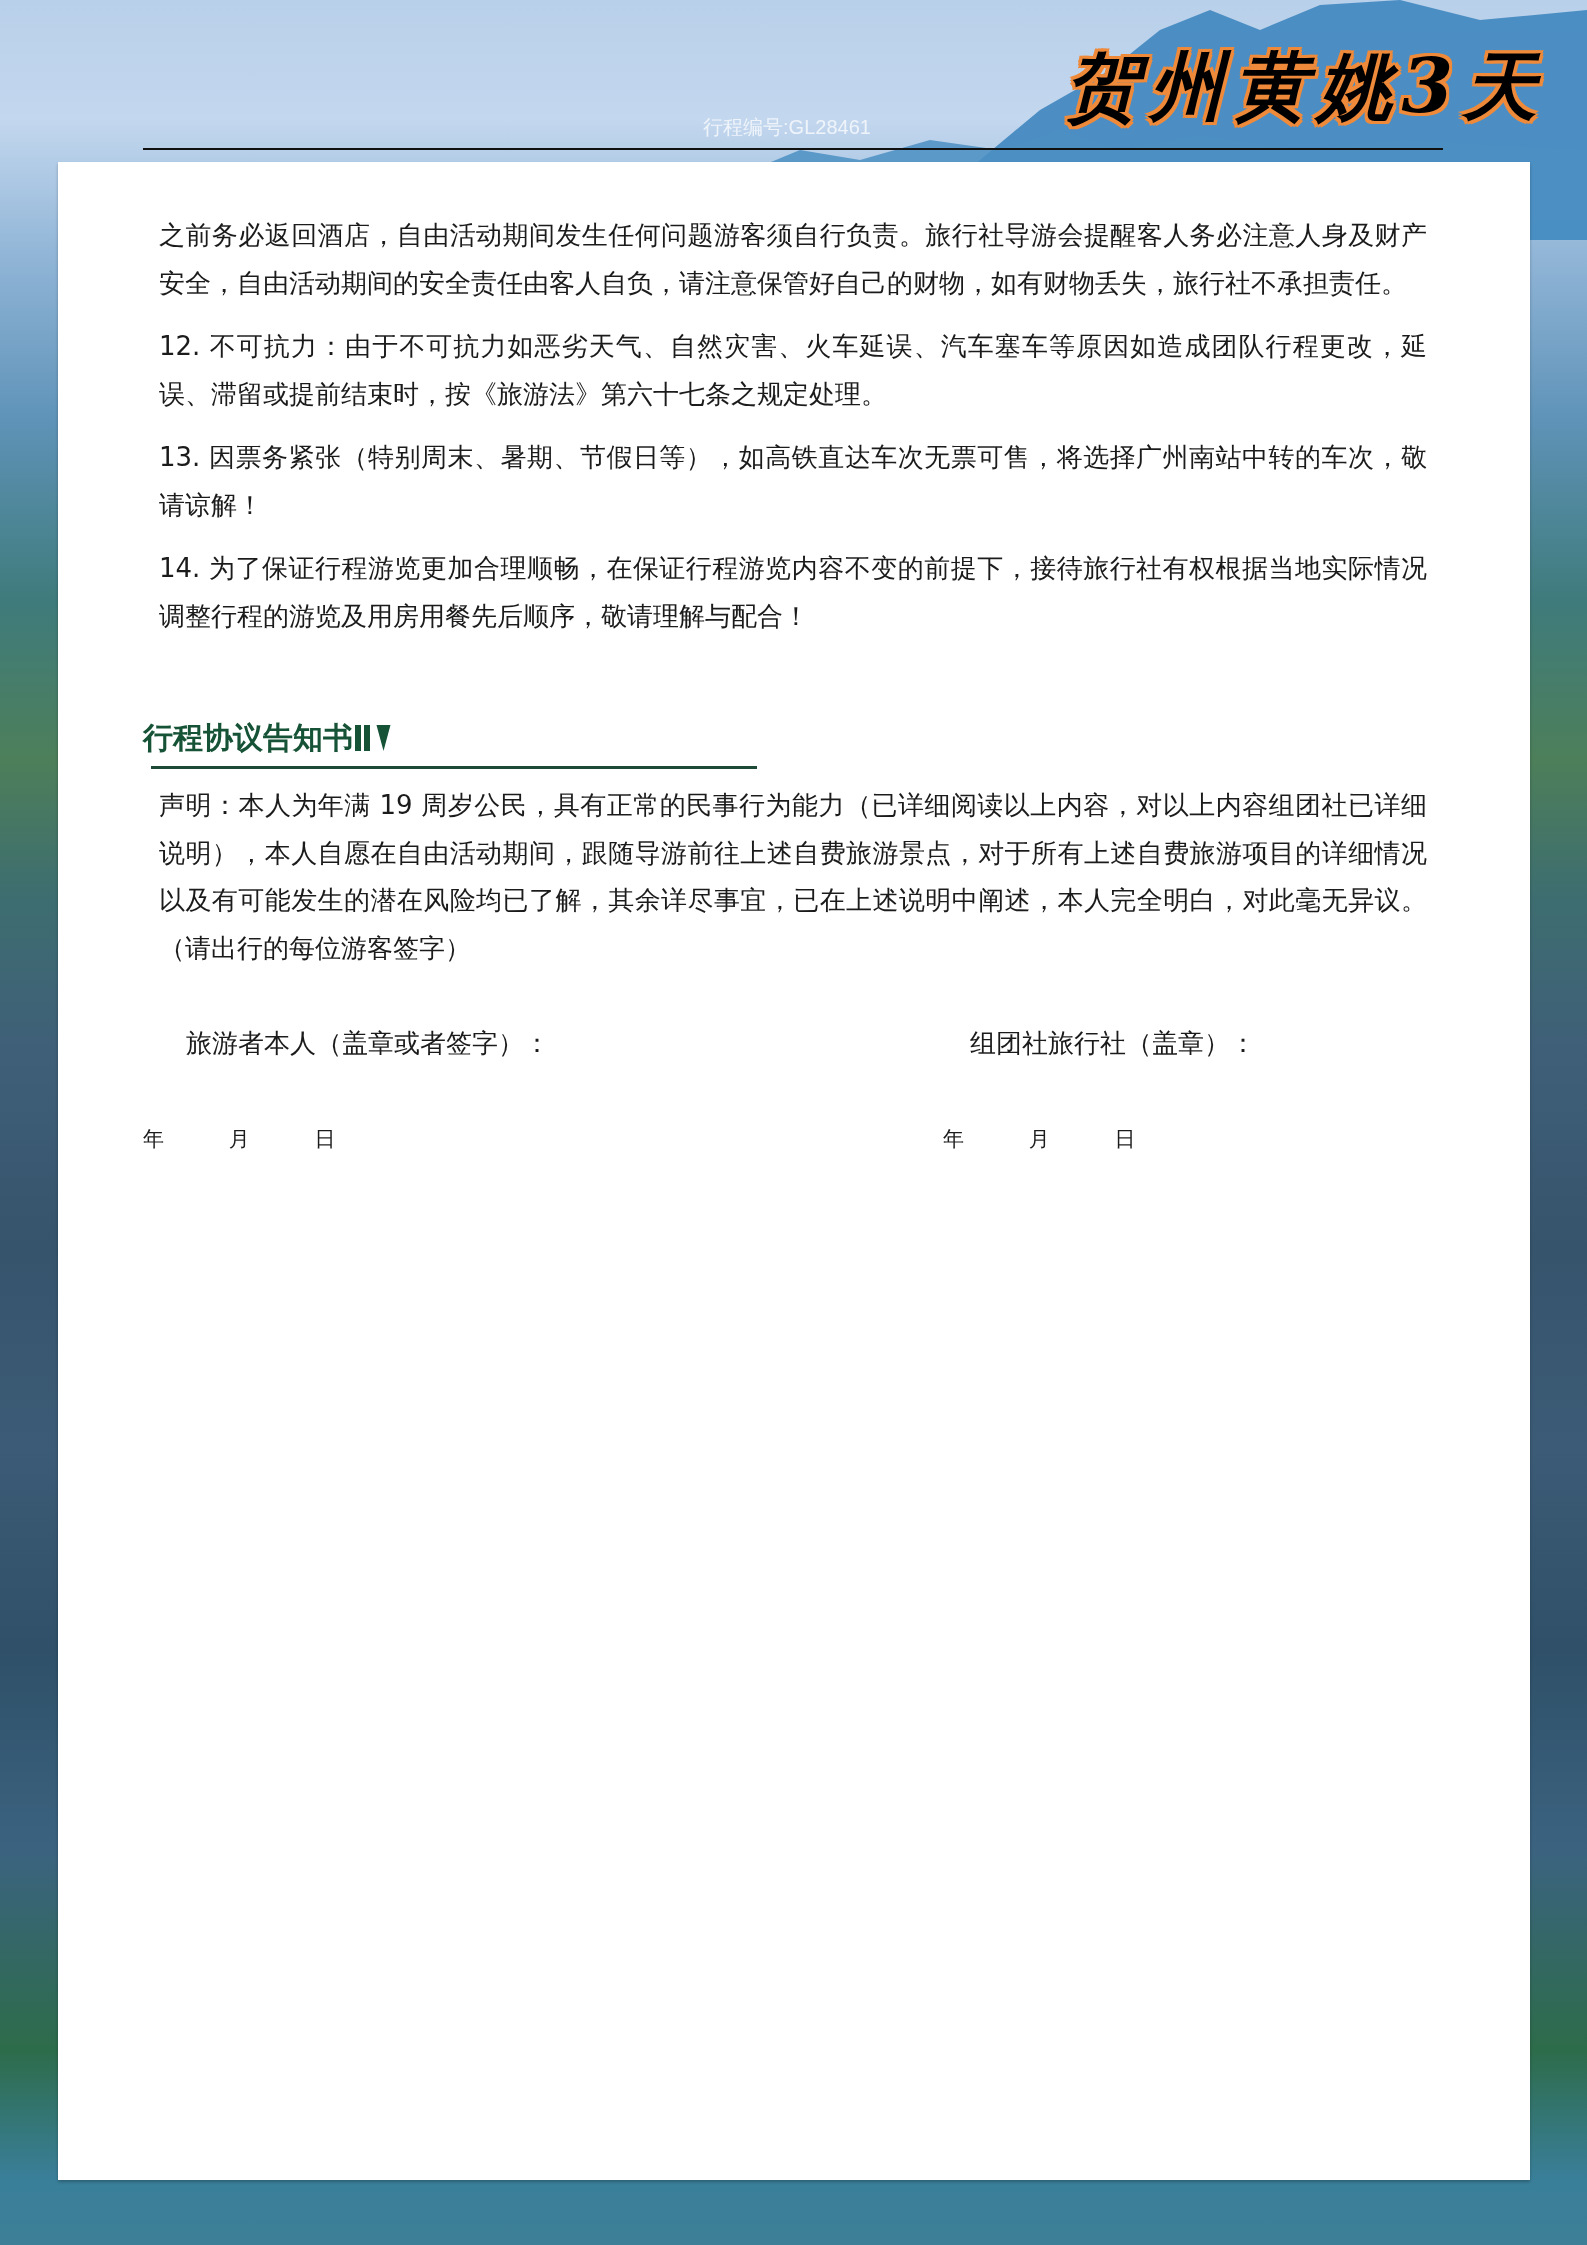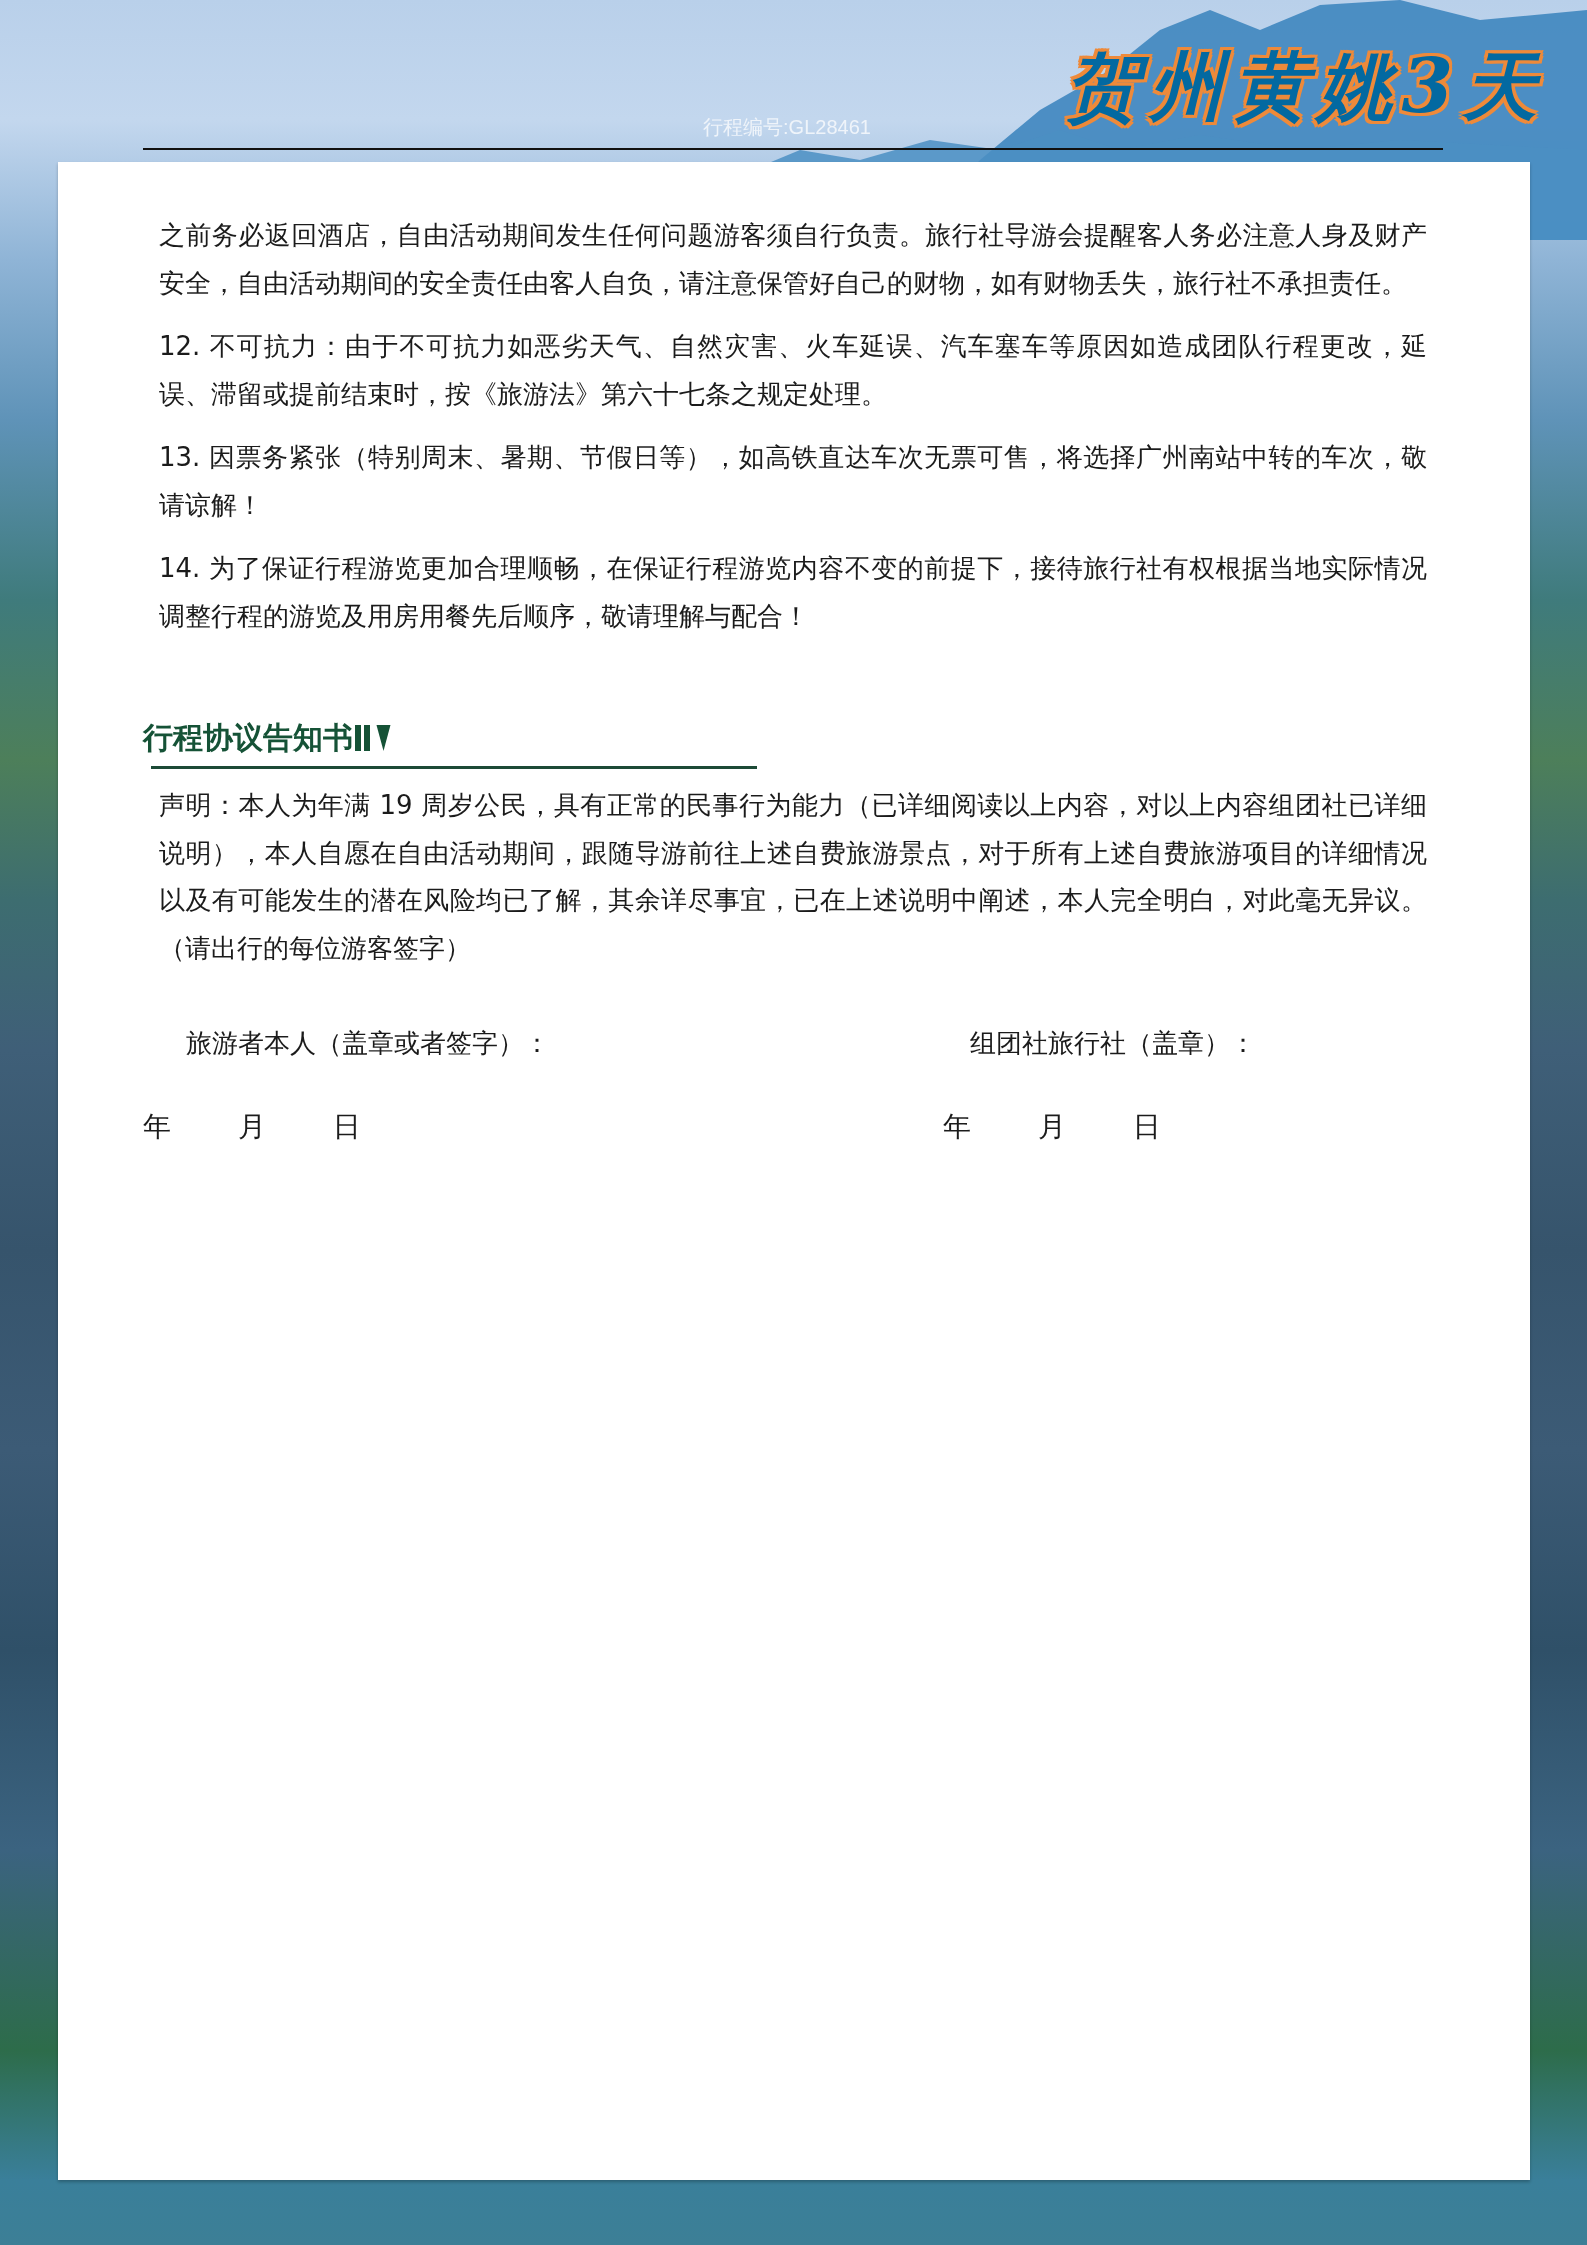--- a/index.html
+++ b/index.html
@@ -16,21 +16,21 @@
         #36546c 1250px, #3c5b76 1450px, #2f5068 1650px, #3b6380 1850px,
         #2d6c4a 2050px, #3a7f9a 2180px, #3c7f96 2245px);
   }
   .bg-mtn {
     position: absolute; left: 0; top: 0; width: 1587px; height: 240px;
   }
   .bg-mtn svg { display: block; }
   .series-title {
     position: absolute; right: 40px; top: 38px;
     font-family: "DejaVu Serif", serif; font-style: italic; font-weight: bold;
-    font-size: 74px; letter-spacing: 10px; color: #0369a1;
+    font-size: 74px; letter-spacing: 10px; color: #000000;
     text-shadow: -3px -3px 0 #ee8a3a, 3px -3px 0 #ee8a3a, -3px 3px 0 #ee8a3a, 3px 3px 0 #ee8a3a,
                  0 3px 0 #ee8a3a, 0 -3px 0 #ee8a3a, 3px 0 0 #ee8a3a, -3px 0 0 #ee8a3a;
   }
   .itinerary-code {
     position: absolute; left: 0; width: 1574px; top: 114px; text-align: center;
     font-size: 20px; color: #f2f6fb; opacity: 0.95;
     font-family: "Liberation Sans", sans-serif;
   }
   .header-rule {
     position: absolute; left: 143px; width: 1300px; top: 148px; height: 2px; background: #111;
@@ -55,21 +55,21 @@
   .title-accent .wedge {
     width: 0; height: 0; display: inline-block;
     border-top: 26px solid #155236; border-right: 0 solid transparent; border-left: 14px solid transparent;
     transform: skewX(-15deg);
   }
   .section-rule {
     position: absolute; left: 8px; top: 50px; width: 606px; height: 3px; background: #1c4a36;
   }
   .sign-block { position: relative; height: 210px; margin-top: 48px; }
   .sign-label { position: absolute; top: 0; font-size: 26px; line-height: 47px; }
-  .date-line { position: absolute; top: 83px; font-size: 28px; line-height: 47px; }
+  .date-line { position: absolute; top: 96px; font-size: 21px; line-height: 47px; }
   .date-line span { display: inline-block; }
 </style>
 </head>
 <body>
 
 <div class="bg"></div>
 <div class="bg-mtn">
   <svg width="1587" height="240" viewBox="0 0 1587 240">
     <path d="M900 240 L980 160 L1040 110 L1110 70 L1160 30 L1210 10 L1260 30 L1320 5 L1400 0 L1480 20 L1587 10 L1587 240 Z" fill="#3f86bf" opacity="0.9"></path>
     <path d="M680 240 L740 175 L800 150 L860 160 L930 140 L1000 150 L1060 130 L1120 150 L1200 135 L1300 150 L1400 140 L1587 150 L1587 240 Z" fill="#4b8fc3" opacity="0.85"></path>

